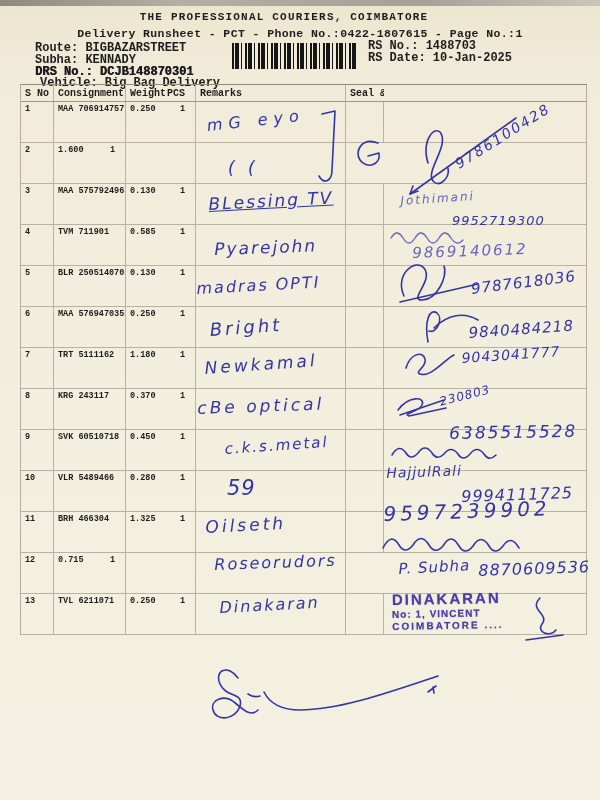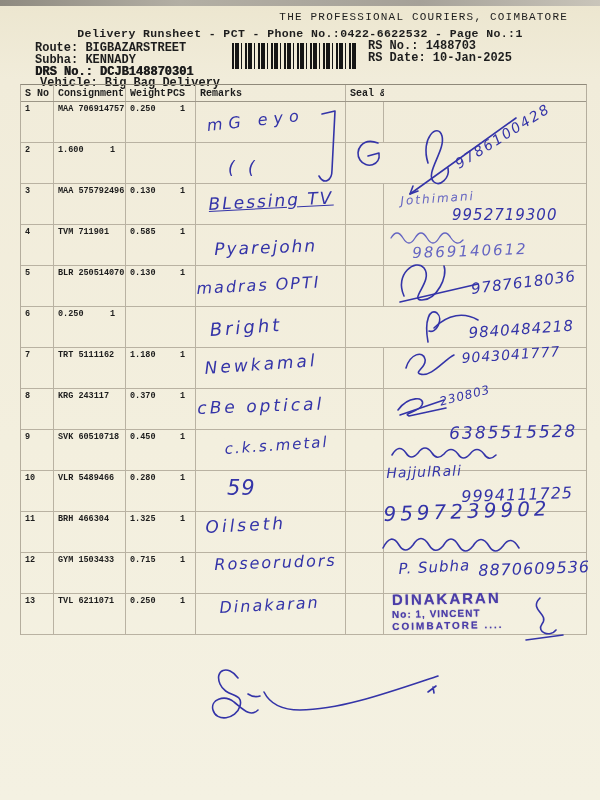--- a/index.html
+++ b/index.html
@@ -4,22 +4,22 @@
 <style>
   html,body{margin:0;padding:0;}
   .page{
     position:relative;width:600px;height:800px;overflow:hidden;
     background:linear-gradient(180deg,#ece6cf 0%,#f1ecda 10%,#f3efde 55%,#f4f1e2 100%);
     font-family:"Liberation Mono","DejaVu Sans Mono",monospace;
     color:#1d1d1d;
   }
   .scan-edge{position:absolute;left:0;top:0;width:600px;height:6px;
     background:linear-gradient(90deg,#8e8a80,#b3afa4 30%,#a5a198 70%,#c9c5ba);}
-  .title{position:absolute;left:0;top:11px;width:568px;text-align:right;
-    font-size:11px;font-weight:normal;letter-spacing:1.2px;}
+  .title{position:absolute;left:0;top:11px;width:568px;text-align:center;
+    font-size:11px;font-weight:bold;letter-spacing:1.2px;}
   .subtitle{position:absolute;left:0;top:27px;width:600px;text-align:center;
     font-size:11.5px;font-weight:bold;letter-spacing:0.4px;}
   .meta{position:absolute;font-size:12px;font-weight:bold;white-space:nowrap;}
   .barcode{position:absolute;left:232px;top:43px;width:126px;height:26px;
     background:repeating-linear-gradient(90deg,#151515 0 2px,transparent 2px 3px,#151515 3px 7px,transparent 7px 9px,#151515 9px 10px,transparent 10px 13px);}
   
   .rtable{position:absolute;left:20px;top:84px;width:565px;
     border-top:1.5px solid #8f897a;border-left:1px solid #b4ad9d;border-right:1px solid #b4ad9d;}
   .trow{display:grid;grid-template-columns:33px 72px 70px 150px 38px 200px;}
   .trow.head{height:16px;border-bottom:1px solid #9c9687;}
@@ -44,21 +44,21 @@
   .stamp .l2{font-size:10px;letter-spacing:1px;margin-top:1px;}
   .stamp .l3{font-size:10px;letter-spacing:2px;margin-top:1px;}
 </style>
 </head>
 <body>
 
 <div class="page">
   <div class="scan-edge"></div>
 
   <div class="title">THE PROFESSIONAL COURIERS, COIMBATORE</div>
-  <div class="subtitle">Delivery Runsheet - PCT - Phone No.:0422-6622532 - Page No.:1</div>
+  <div class="subtitle">Delivery Runsheet - PCT - Phone No.:0422-1807615 - Page No.:1</div>
 
   <div class="meta" style="left:35px;top:41px"><span>Route:</span> <span>BIGBAZARSTREET</span></div>
   <div class="meta" style="left:35px;top:53px"><span>Subha:</span> <span>KENNADY</span></div>
   <div class="meta" style="left:35px;top:65px;text-shadow:0.5px 0 #1d1d1d"><span>DRS No.:</span> <span>DCJB148870301</span></div>
   <div class="meta" style="left:40px;top:76px"><span>Vehicle:</span> <span>Big Bag Delivery</span></div>
 
   <div class="barcode"></div>
 
   <div class="meta" style="left:368px;top:39px"><span>RS No.:</span> <span>1488703</span></div>
   <div class="meta" style="left:368px;top:51px"><span>RS Date:</span> <span>10-Jan-2025</span></div>
@@ -129,20 +129,21 @@
             <span>0.130</span>
             <span>1</span>
           </div>
       <div class="cell"></div>
       <div class="cell"></div>
       <div class="cell"></div>
     </div>
 
     <div class="trow body">
       <div class="cell">6</div>
+      <div class="cell">MAA 576947035</div>
       <div class="cell wp">
             <span>0.250</span>
             <span>1</span>
           </div>
       <div class="cell"></div>
       <div class="cell"></div>
       <div class="cell"></div>
     </div>
 
     <div class="trow body">
@@ -200,21 +201,20 @@
             <span>1.325</span>
             <span>1</span>
           </div>
       <div class="cell"></div>
       <div class="cell"></div>
       <div class="cell"></div>
     </div>
 
     <div class="trow body">
       <div class="cell">12</div>
-      <div class="cell">GYM 1503433</div>
       <div class="cell wp">
             <span>0.715</span>
             <span>1</span>
           </div>
       <div class="cell"></div>
       <div class="cell"></div>
       <div class="cell"></div>
     </div>
 
     <div class="trow body">
@@ -253,21 +253,21 @@
     </svg>
 
   <svg class="scrib" style="left:398px;top:108px" width="130" height="92" viewBox="0 0 130 92">
     <path d="M30,55 C22,30 40,14 44,28 C48,42 26,66 36,74 C42,79 52,70 50,60"></path>
     <path d="M12,86 L118,10"></path>
       <path d="M12,86 l8,-3 M12,86 l3,-8"></path>
   </svg>
   <div class="hw" style="left:452px;top:158px;font-size:14px;letter-spacing:2px;transform:rotate(-32deg)">9786100428</div>
 
   <div class="hw light" style="left:400px;top:194px;font-size:12px;letter-spacing:2px;transform:rotate(-4deg)">Jothimani</div>
-  <div class="hw" style="left:452px;top:206px;font-size:15px;letter-spacing:1px">9952719300</div>
+  <div class="hw" style="left:452px;top:213px;font-size:13px;letter-spacing:1px">9952719300</div>
 
   <svg class="scrib light" style="left:388px;top:226px" width="86" height="18" viewBox="0 0 86 18">
       <path d="M3,12 q6,-10 12,0 q6,10 12,0 q6,-10 12,0 q6,10 12,0 q6,-10 12,0 q6,9 12,2"></path>
     </svg>
   <div class="hw light" style="left:412px;top:244px;font-size:15px;letter-spacing:2px;transform:rotate(-2deg)">9869140612</div>
 
   <svg class="scrib" style="left:392px;top:256px" width="90" height="48" viewBox="0 0 90 48">
     <path d="M12,40 C2,18 24,2 32,12 C42,25 16,44 30,44 C45,44 56,20 52,10"></path>
     <path d="M8,46 L86,28"></path>
   </svg>

